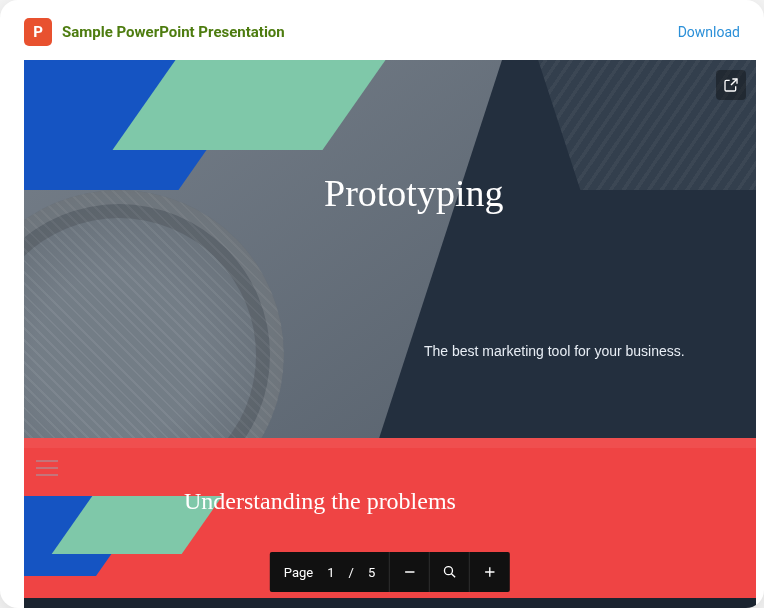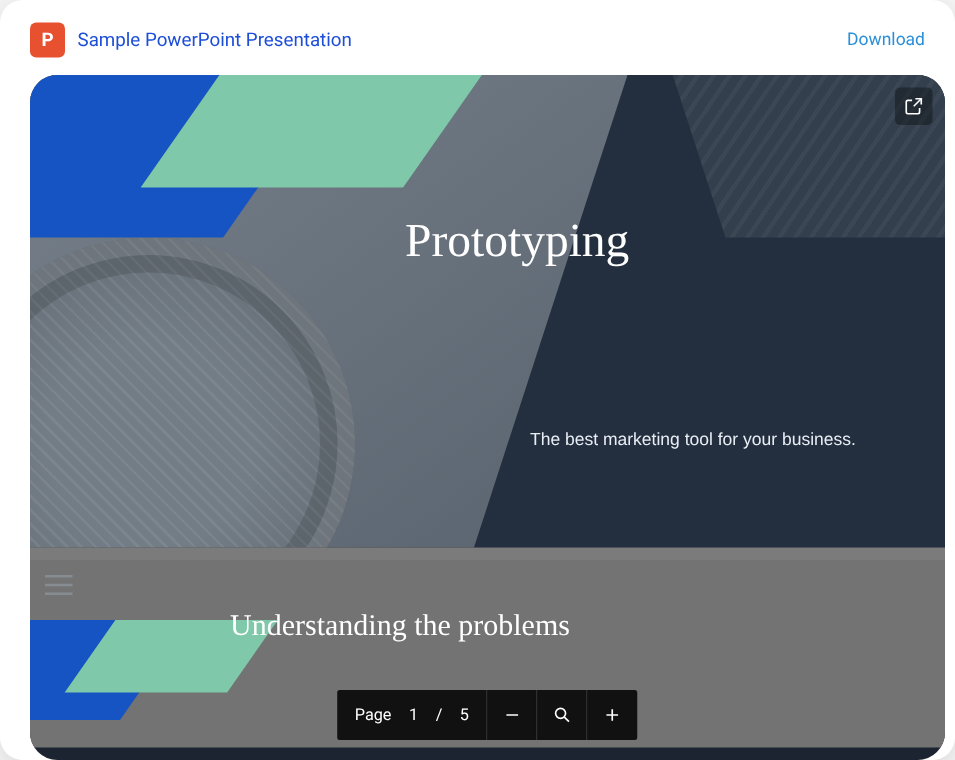--- a/index.html
+++ b/index.html
@@ -36,36 +36,35 @@
     display: flex;
     align-items: center;
     justify-content: center;
     color: #fff;
     font-weight: 700;
     font-size: 15px;
     flex-shrink: 0;
   }
   .title {
     font-size: 15px;
-    color: #1d4ed8;
+    color: #4d7c0f;
     flex: 1;
-    font-weight: 400;
+    font-weight: 700;
   }
   .download {
     color: #2a8fd8;
     font-size: 14px;
     cursor: pointer;
   }
   .viewer {
     flex: 1;
     margin: 0 8px 0 24px;
     background: #1b2430;
     position: relative;
     overflow: hidden;
-    border-radius: 22px;
   }
   .slide-main {
     position: relative;
     height: 378px;
     background: #232f3e;
     overflow: hidden;
   }
   .slide-main .diag-bg {
     position: absolute;
     left: -120px;
@@ -146,21 +145,21 @@
     background: rgba(0,0,0,0.35);
     border-radius: 4px;
     display: flex;
     align-items: center;
     justify-content: center;
     cursor: pointer;
   }
   .slide-next {
     position: relative;
     height: 160px;
-    background: #737373;
+    background: #ef4444;
     border-top: 10px solid #ffffff10;
     overflow: hidden;
   }
   .menu-lines {
     position: absolute;
     left: 12px;
     top: 12px;
     width: 22px;
     height: 16px;
     display: flex;

